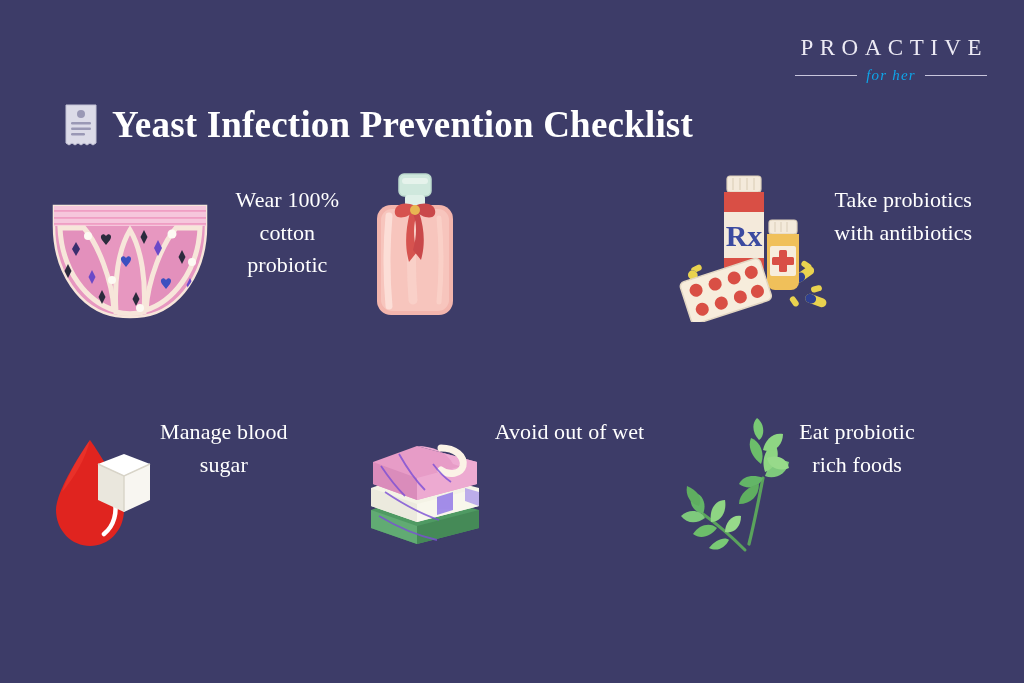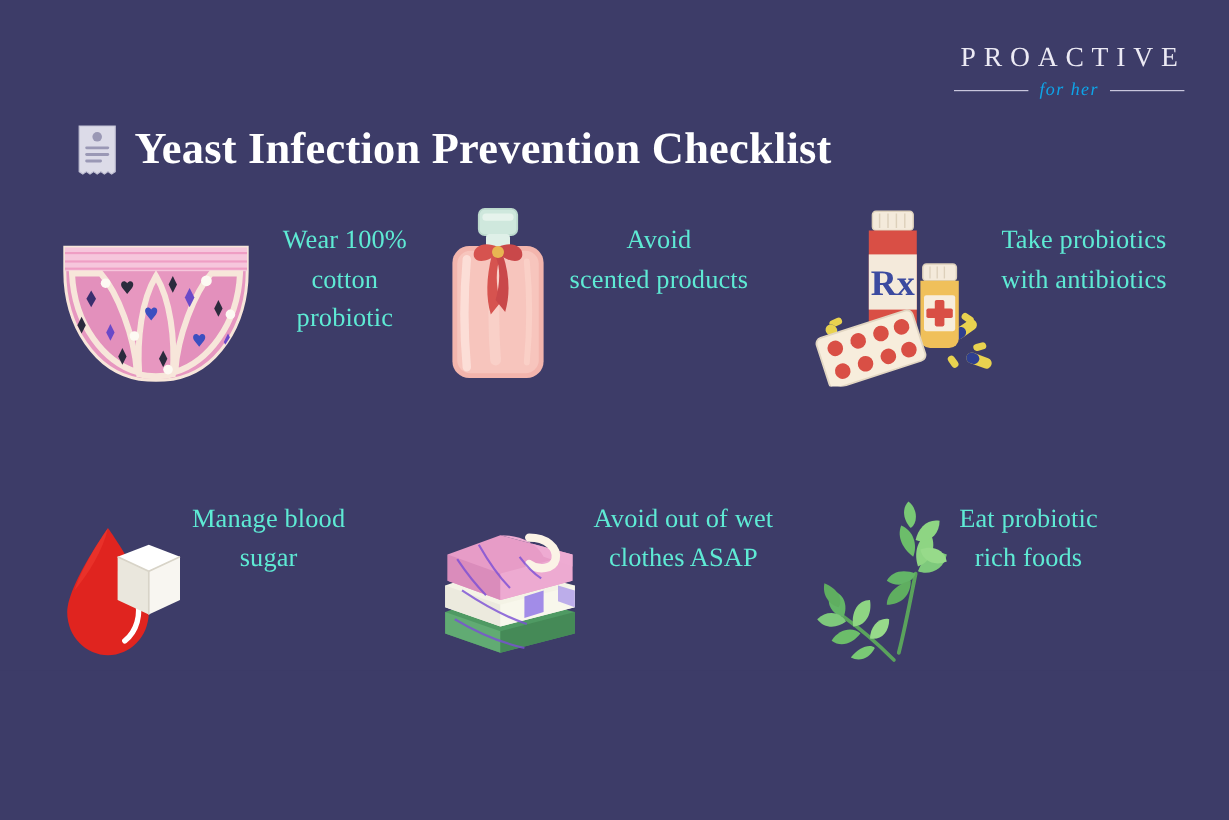--- a/index.html
+++ b/index.html
@@ -102,21 +102,21 @@
     align-items: flex-end;
     justify-content: center;
   }
   .art svg { display: block; }
   .caption {
     margin-top: 14px;
     text-align: center;
     font-family: "Liberation Serif", serif;
     font-size: 22px;
     line-height: 1.48;
-    color: #5eead4;
+    color: #ffffff;
     letter-spacing: 0.1px;
   }
   .caption .l2 { display: block; }
 </style>
 </head>
 <body>
 
 <div id="canvas">
 
   <div id="logo">
@@ -201,24 +201,20 @@
           <path d="M34 46 q-4 46 0 90" stroke="#fde2dc" stroke-width="7" fill="none" stroke-linecap="round" opacity="0.85"></path>
           <path d="M84 48 q4 42 0 84" stroke="#fbd4cc" stroke-width="5" fill="none" stroke-linecap="round" opacity="0.7"></path>
           <path d="M58 52 q-3 40 0 78" stroke="#fbd9d2" stroke-width="9" fill="none" stroke-linecap="round" opacity="0.55"></path>
           <path d="M60 36 C48 30 38 36 40 44 C42 50 54 48 60 40 Z" fill="#d6534f"></path>
           <path d="M60 36 C72 30 82 36 80 44 C78 50 66 48 60 40 Z" fill="#c9484a"></path>
           <path d="M55 42 C50 62 50 78 54 92 L62 82 C58 68 58 54 62 44 Z" fill="#d6534f"></path>
           <path d="M64 42 C70 60 70 76 66 90 L58 80 C62 66 62 52 58 44 Z" fill="#c9484a"></path>
           <circle cx="60" cy="40" r="5" fill="#e8b652"></circle>
         </svg>
       </div>
-      <div class="caption">
-        <span>Avoid</span>
-        <span class="l2">scented products</span>
-      </div>
     </div>
 
     <div class="cell">
       <div class="art">
         <svg width="165" height="152" viewBox="0 0 165 152">
           <g fill="#e9d24f">
             <rect x="22" y="96" width="11" height="6" rx="3" transform="rotate(-25 27 99)"></rect>
             <rect x="132" y="92" width="11" height="6" rx="3" transform="rotate(35 137 95)"></rect>
             <rect x="142" y="116" width="11" height="6" rx="3" transform="rotate(-15 147 119)"></rect>
             <rect x="120" y="128" width="11" height="6" rx="3" transform="rotate(55 125 131)"></rect>
@@ -323,21 +319,20 @@
             <path d="M26 42 C34 54 42 64 50 72"></path>
             <path d="M44 30 C52 44 60 56 70 66"></path>
             <path d="M78 40 C84 48 90 54 96 58"></path>
             <path d="M30 68 C48 80 66 90 84 96"></path>
             <path d="M24 92 C44 104 64 112 82 116"></path>
           </g>
         </svg>
       </div>
       <div class="caption">
         <span>Avoid out of wet</span>
-        <span class="l2">clothes ASAP</span>
       </div>
     </div>
 
     <div class="cell">
       <div class="art">
         <svg width="130" height="140" viewBox="0 0 130 140">
 
           <g>
             <path d="M80 130 C86 106 90 84 94 64" stroke="#5aa35c" stroke-width="3.2" fill="none" stroke-linecap="round"></path>
             <path d="M94 64 C84 60 74 62 70 70 C78 76 90 74 94 64 Z" fill="#63b567"></path>

